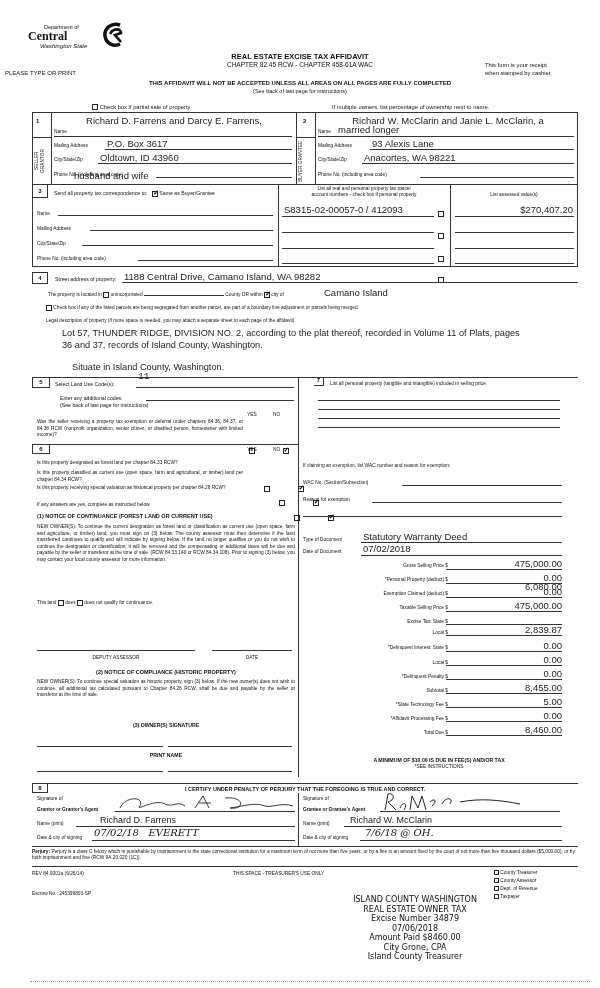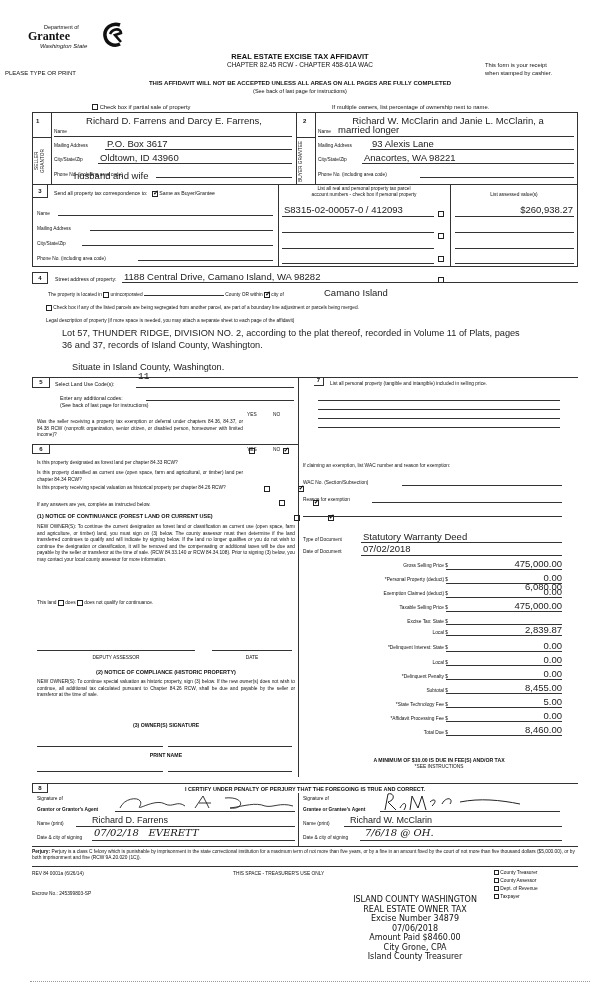--- a/index.html
+++ b/index.html
@@ -24,21 +24,21 @@
   .just { text-align: justify; line-height: 6.6px; }
 </style>
 </head>
 <body>
 
 
 
 
 <div class="abs" style="left:28px;top:24px;width:105px;height:30px;">
   <div class="abs" style="left:16px;top:0;font-size:5.5px;">Department of</div>
-  <div class="abs" style="left:0;top:5px;font-size:12px;font-weight:bold;font-family:'Liberation Serif',serif;">Grantee</div>
+  <div class="abs" style="left:0;top:5px;font-size:12px;font-weight:bold;font-family:'Liberation Serif',serif;">Central</div>
   <div class="abs" style="left:12px;top:19px;font-size:6px;font-style:italic;">Washington State</div>
   <svg class="abs" style="left:74px;top:-2px;" width="22" height="26" viewBox="0 0 22 26">
     <path d="M18 3 C 10 0, 2 6, 3 14 C 4 22, 12 25, 18 22" stroke="#111" stroke-width="3.5" fill="none"></path>
     <path d="M8 12 C 11 6, 19 6, 19 11 L 13 13 L 19 20" stroke="#111" stroke-width="2.6" fill="none"></path>
   </svg>
 </div>
 <div class="abs" style="left:5px;top:70px;font-size:6px;">PLEASE TYPE OR PRINT</div>
 <div class="abs center" style="left:150px;top:52px;width:300px;font-size:7.5px;font-weight:bold;">REAL ESTATE EXCISE TAX AFFIDAVIT</div>
 <div class="abs center" style="left:150px;top:61px;width:300px;font-size:6.5px;">CHAPTER 82.45 RCW - CHAPTER 458-61A WAC</div>
 <div class="abs" style="left:485px;top:62px;font-size:5.8px;">This form is your receipt</div>
@@ -111,21 +111,21 @@
 <div class="line" style="left:138px;top:260px;width:135px;"></div>
 
 <div class="abs tiny center" style="left:280px;top:186px;width:168px;">List all real and personal property tax parcel</div>
 <div class="abs tiny center" style="left:280px;top:192px;width:168px;">account numbers - check box if personal property</div>
 <div class="abs tiny center" style="left:452px;top:192px;width:124px;">List assessed value(s)</div>
 
 <div>
   <div class="abs hand" style="left:284px;top:204px;">S8315-02-00057-0 / 412093</div>
   <span class="cb abs" style="left:438px;top:210px;"></span>
   <div class="line" style="left:282px;top:216px;width:152px;"></div>
-  <div class="abs hand right" style="left:455px;top:204px;width:118px;">$260,938.27</div>
+  <div class="abs hand right" style="left:455px;top:204px;width:118px;">$270,407.20</div>
   <div class="line" style="left:455px;top:216px;width:119px;"></div>
 </div>
 <div>
   <span class="cb abs" style="left:438px;top:226px;"></span>
   <div class="line" style="left:282px;top:232px;width:152px;"></div>
   <div class="line" style="left:455px;top:232px;width:119px;"></div>
 </div>
 <div>
   <span class="cb abs" style="left:438px;top:242px;"></span>
   <div class="line" style="left:282px;top:248px;width:152px;"></div>
@@ -313,21 +313,21 @@
 
 <div class="abs tiny" style="left:37px;top:796px;">Signature of</div>
 <div class="abs tiny bold" style="left:37px;top:807px;">Grantor or Grantor's Agent</div>
 <div class="abs" style="left:115px;top:794px;width:180px;height:18px;">
   <svg width="180" height="18" viewBox="0 0 180 18">
     <path d="M5 14 C 10 2, 30 2, 25 12 C 20 18, 40 4, 50 10 C 58 14, 62 6, 70 12 M80 14 L 88 2 L 94 14 M 84 9 L 96 9 M110 4 C 130 2, 130 16, 115 14 C 130 12, 140 8, 150 12 C 158 14, 165 8, 178 12" stroke="#222" stroke-width="0.9" fill="none"></path>
   </svg>
 </div>
 <div class="line" style="left:115px;top:811px;width:180px;"></div>
 <div class="abs tiny" style="left:37px;top:821px;">Name (print)</div>
-<div class="abs hand" style="left:80px;top:815px;font-size:9px;padding-left:12px;">Richard D. Farrens</div>
+<div class="abs hand" style="left:88px;top:815px;font-size:9px;padding-left:12px;">Richard D. Farrens</div>
 <div class="line" style="left:76px;top:826px;width:219px;"></div>
 <div class="abs tiny" style="left:37px;top:835px;">Date &amp; city of signing</div>
 <div class="abs" style="left:94px;top:827px;font-size:10px;font-style:italic;font-family:'DejaVu Serif',serif;white-space:pre;">07/02/18   EVERETT</div>
 <div class="line" style="left:92px;top:840px;width:203px;"></div>
 
 <div class="abs tiny" style="left:303px;top:796px;">Signature of</div>
 <div class="abs tiny bold" style="left:303px;top:807px;">Grantee or Grantee's Agent</div>
 <div class="abs" style="left:380px;top:790px;width:180px;height:22px;">
   <svg width="180" height="22" viewBox="0 0 180 22">
     <path d="M5 20 L 8 4 C 14 2, 16 10, 8 12 L 16 20 M20 18 C 24 10, 28 14, 24 20 M30 20 L 32 6 L 38 18 L 42 6 L 46 20 M50 12 C 54 8, 58 10, 52 16 M62 14 C 66 6, 74 8, 70 14 M80 12 C 100 8, 120 10, 140 14" stroke="#222" stroke-width="1" fill="none"></path>

